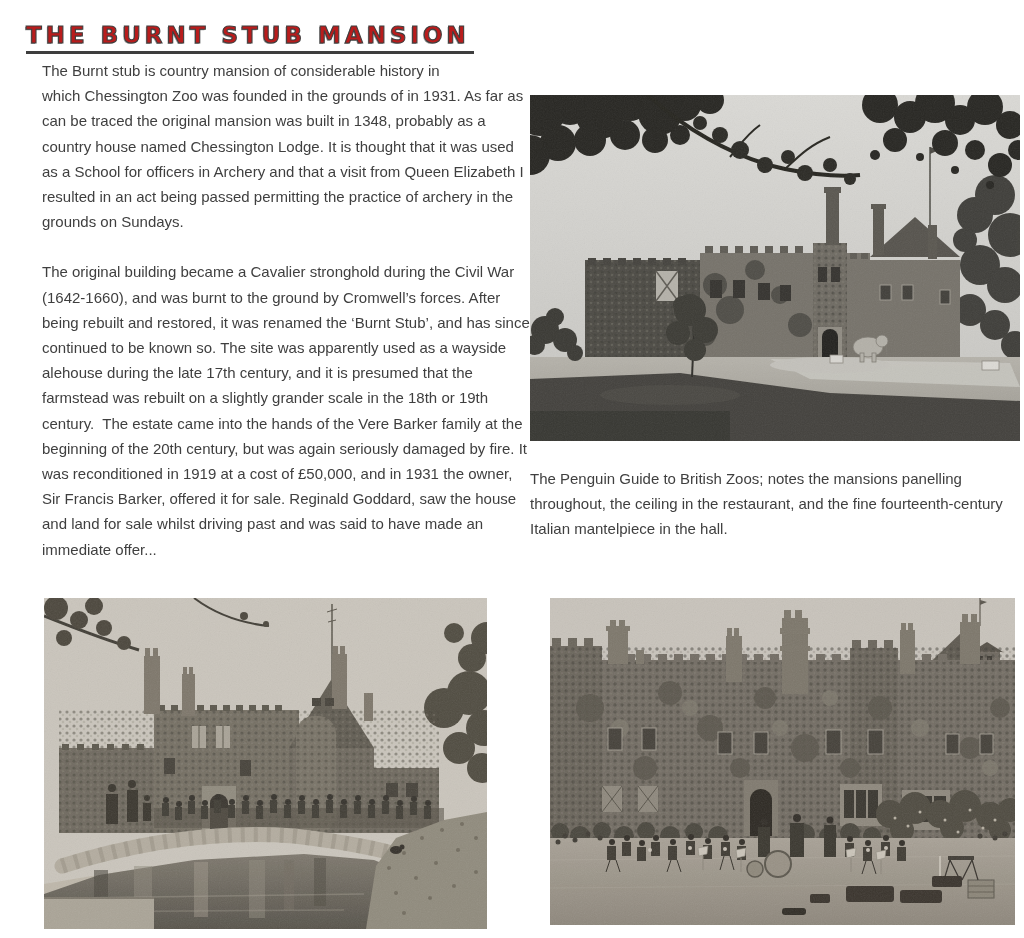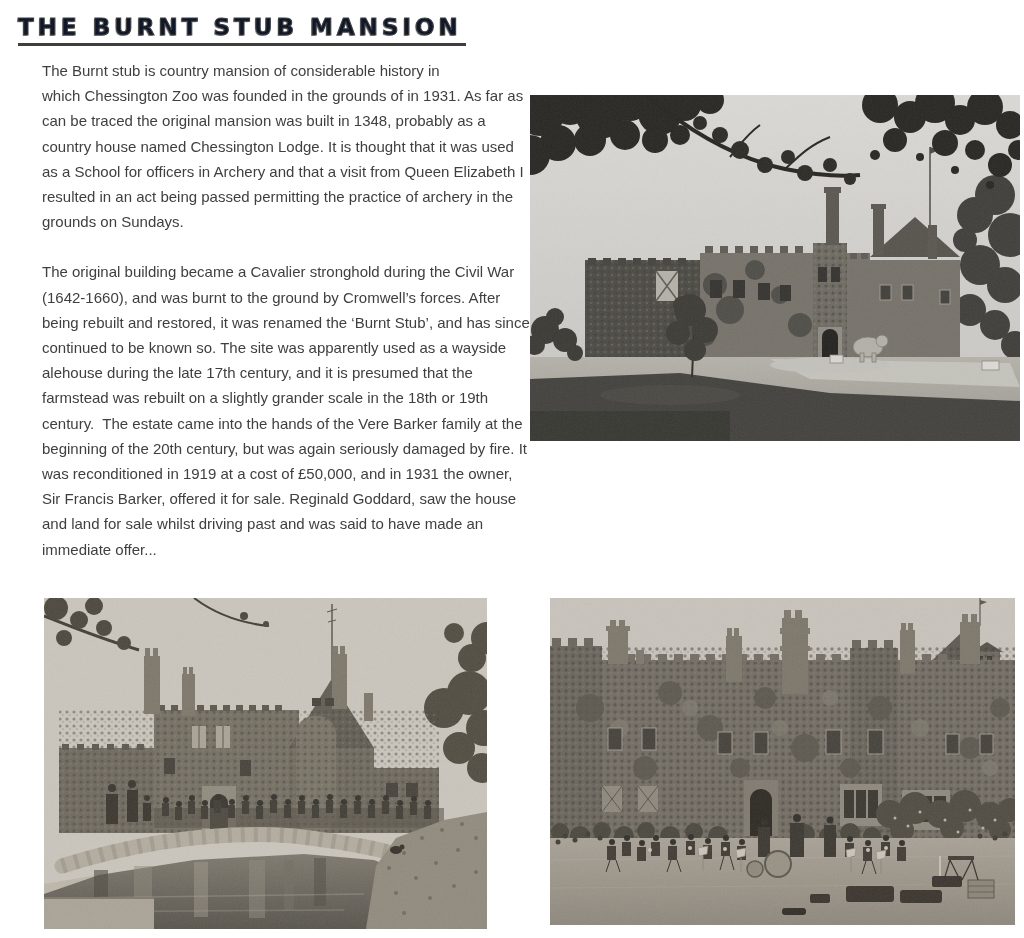--- a/index.html
+++ b/index.html
@@ -1,21 +1,21 @@
 <!DOCTYPE html>
 <html><head>
 <meta charset="utf-8">
 <style>
   html,body{margin:0;padding:0;background:#ffffff;}
   .page{position:relative;width:1024px;height:938px;background:#ffffff;overflow:hidden;
         font-family:"Liberation Sans",sans-serif;color:#3f3f3f;}
-  .title{position:absolute;left:10px;top:6px;margin:8px;
+  .title{position:absolute;left:10px;top:6px;margin:16px;
          font-family:"DejaVu Sans",sans-serif;font-weight:700;font-size:23px;
          letter-spacing:4px;text-transform:uppercase;
-         color:#0f172a;-webkit-text-stroke:1.1px #3f3f3f;
+         color:#b91c1c;-webkit-text-stroke:1.1px #3f3f3f;
          text-shadow:-1px 1px 0 #9a9a9a;
          display:inline-block;border-bottom:3px solid #3e3e3e;padding:0 4px 3px 0;}
   .text-col{position:absolute;left:10px;top:58px;width:520px;
             font-size:15px;line-height:25.2px;margin-left:32px;}
   .text-col p{margin:0 0 25px 0;white-space:pre-wrap;}
   .photo{position:absolute;margin:0;padding:0;line-height:0;}
   .photo svg{display:block;}
   .photo-main{left:530px;top:95px;width:490px;height:346px;}
   .photo-pond{left:44px;top:598px;width:443px;height:331px;}
   .photo-band{left:550px;top:598px;width:465px;height:327px;}
@@ -227,20 +227,23 @@
         <circle cx="345" cy="60" r="5"></circle>
           <circle cx="390" cy="62" r="4"></circle>
           <circle cx="425" cy="75" r="4"></circle>
           <circle cx="460" cy="90" r="4"></circle>
       </g>
 
       <rect width="490" height="346" filter="url(#n1)" opacity="0.10"></rect>
     </svg>
   </figure>
 
+  <p class="caption">The Penguin Guide to British Zoos; notes the mansions panelling
+throughout, the ceiling in the restaurant, and the fine fourteenth-century
+Italian mantelpiece in the hall.</p>
 
   <figure class="photo photo-pond" role="img" aria-label="Old photograph of visitors gathered along a curved stone wall beside a pond in front of the mansion">
     <svg width="443" height="331" viewBox="0 0 443 331">
       <defs>
         <linearGradient id="pond2" x1="0" y1="0" x2="0" y2="1">
           <stop offset="0" stop-color="#7b776f"></stop>
             <stop offset="1" stop-color="#52504a"></stop>
         </linearGradient>
         <pattern id="ivy2" width="7" height="7" patternUnits="userSpaceOnUse">
           <circle cx="2" cy="2" r="1.6" fill="#3c3b36" opacity="0.45"></circle>

